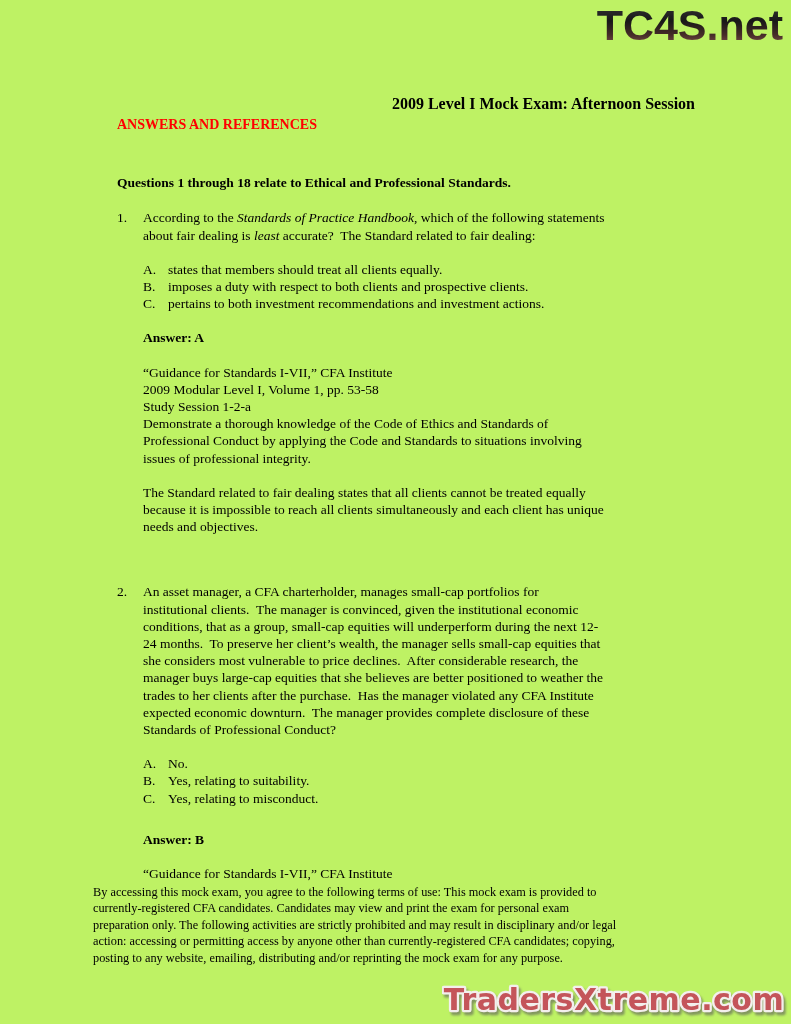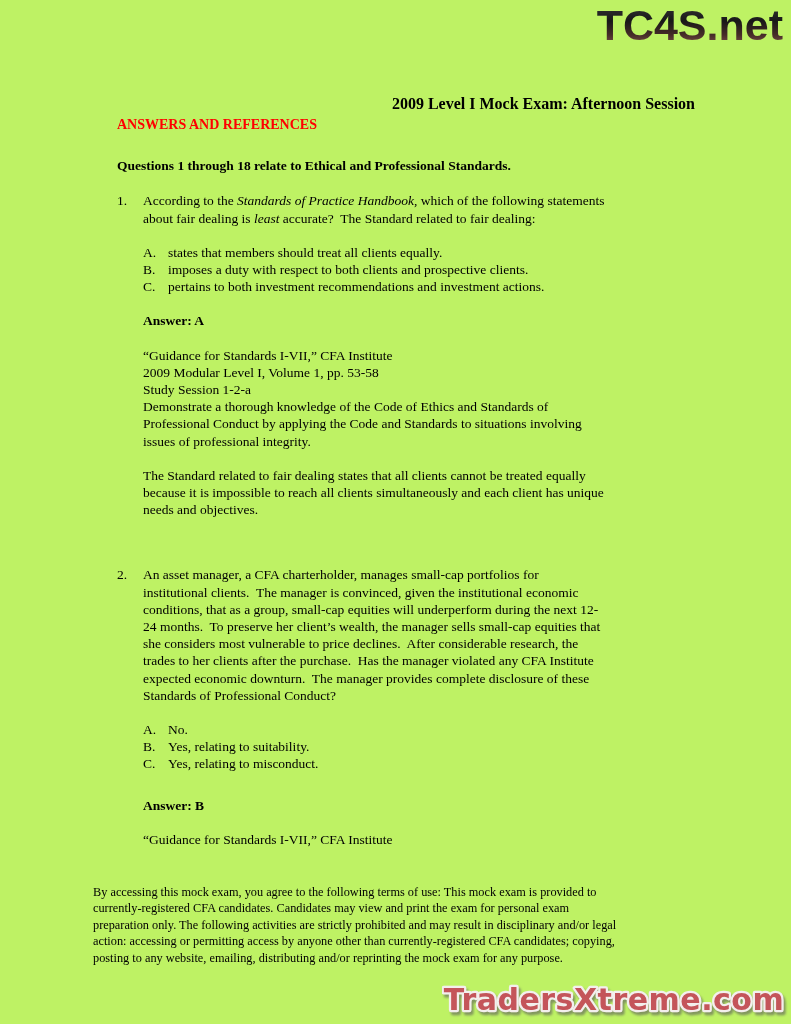--- a/index.html
+++ b/index.html
@@ -15,21 +15,21 @@
     font-family:"Liberation Sans", sans-serif; font-weight:bold;
     font-size:43px; letter-spacing:0px; line-height:50px;
     background:linear-gradient(180deg,#3c3c3c 0%,#181818 42%,#462c28 70%,#97635b 100%);
     -webkit-background-clip:text; background-clip:text; color:transparent;
   }
 
   
   .content { position:absolute; left:117px; top:94px; width:578px; font-size:13.5px; line-height:17.2px; }
   .doc-title { font-size:16px; font-weight:bold; line-height:19px;text-align:right; }
   .doc-subtitle { font-size:14px; font-weight:bold; margin-top:3px; }
-  .section-heading { font-weight:bold; margin-top:24px; }
+  .section-heading { font-weight:bold; margin-top:41px; }
 
   .question { position:relative; padding-left:26px; margin-top:18px; }
   .question-2 { margin-top:48px; }
   .q-number { position:absolute; left:0; top:0; }
   .options { margin-top:17px; }
   .option { position:relative; padding-left:25px; }
   .option-label { position:absolute; left:0; }
   .answer-label { font-weight:bold; margin-top:17px; }
   .ref-block { margin-top:17px; }
   .explanation { margin-top:17px; position:relative; }
@@ -89,20 +89,21 @@
       </div>
     </div>
 
     <div class="question question-2">
       <span class="q-number">2.</span>
       <div class="line">An asset manager, a CFA charterholder, manages small-cap portfolios for</div>
       <div class="line">institutional clients.  The manager is convinced, given the institutional economic</div>
       <div class="line">conditions, that as a group, small-cap equities will underperform during the next 12-</div>
       <div class="line">24 months.  To preserve her client’s wealth, the manager sells small-cap equities that</div>
       <div class="line">she considers most vulnerable to price declines.  After considerable research, the</div>
+      <div class="line">manager buys large-cap equities that she believes are better positioned to weather the</div>
       <div class="line">trades to her clients after the purchase.  Has the manager violated any CFA Institute</div>
       <div class="line">expected economic downturn.  The manager provides complete disclosure of these</div>
       <div class="line">Standards of Professional Conduct?</div>
 
       <div class="options">
         <div class="option line"><span class="option-label">A.</span><span>No.</span></div>
         <div class="option line"><span class="option-label">B.</span><span>Yes, relating to suitability.</span></div>
         <div class="option line"><span class="option-label">C.</span><span>Yes, relating to misconduct.</span></div>
       </div>
 

